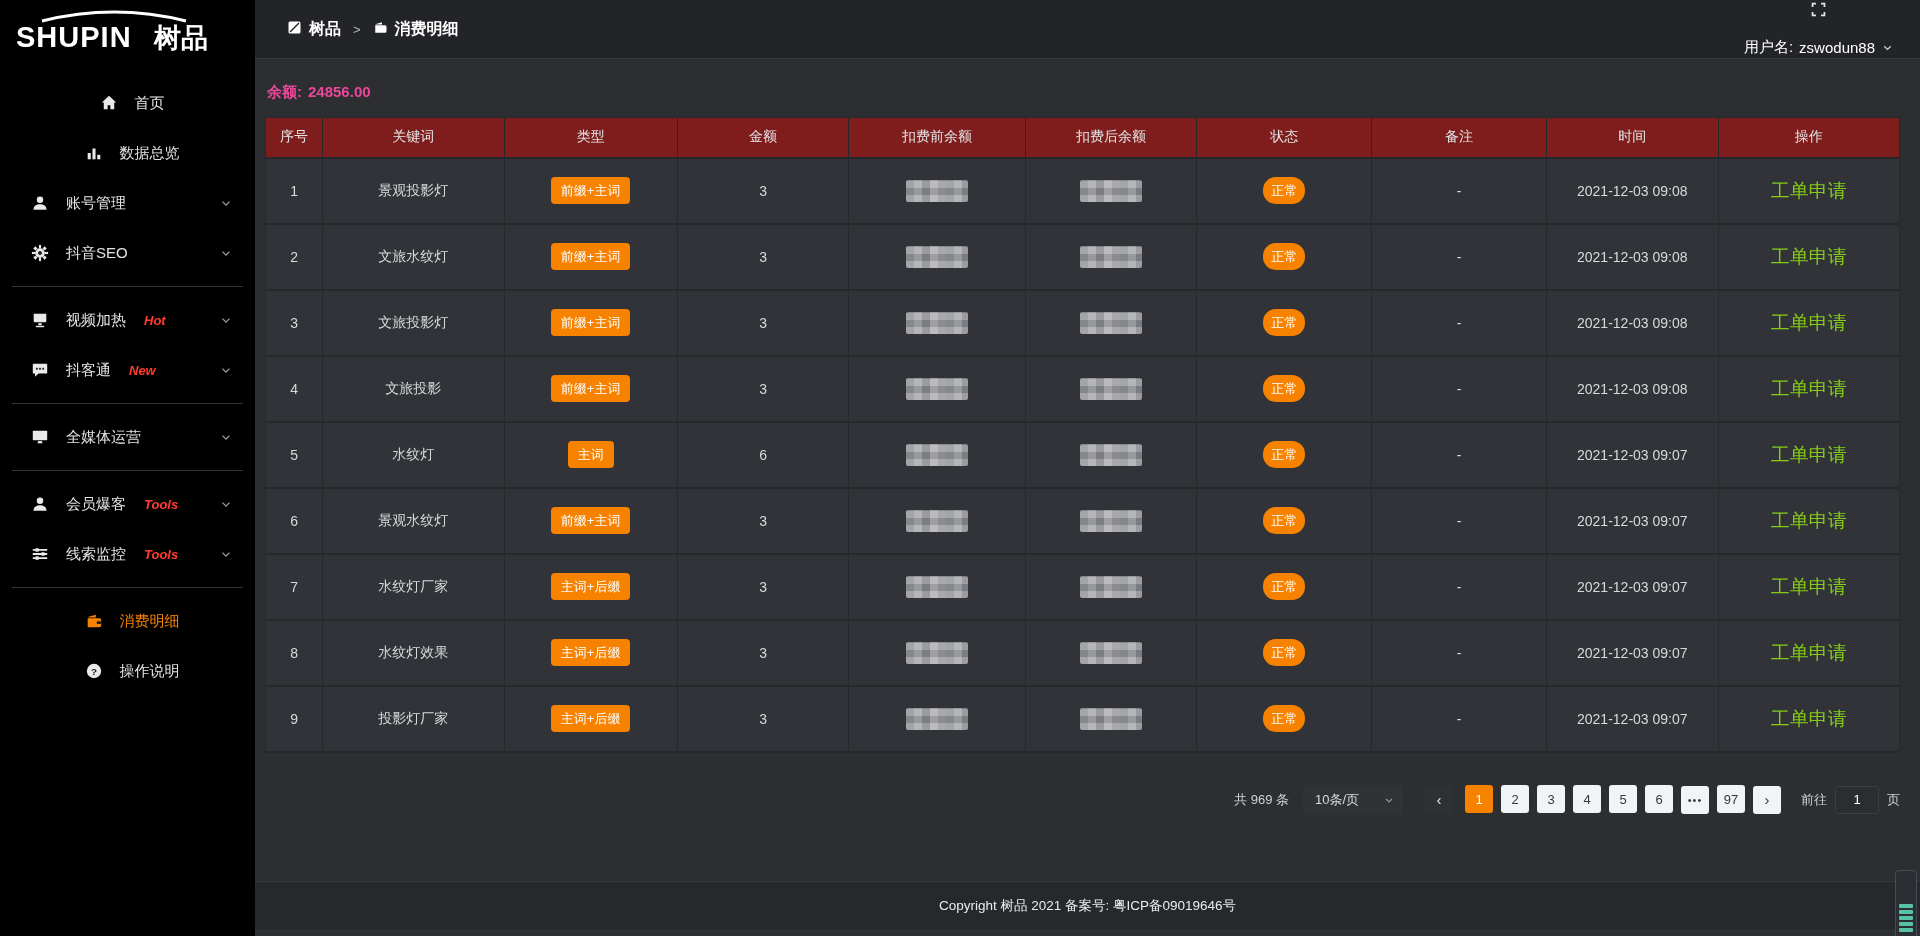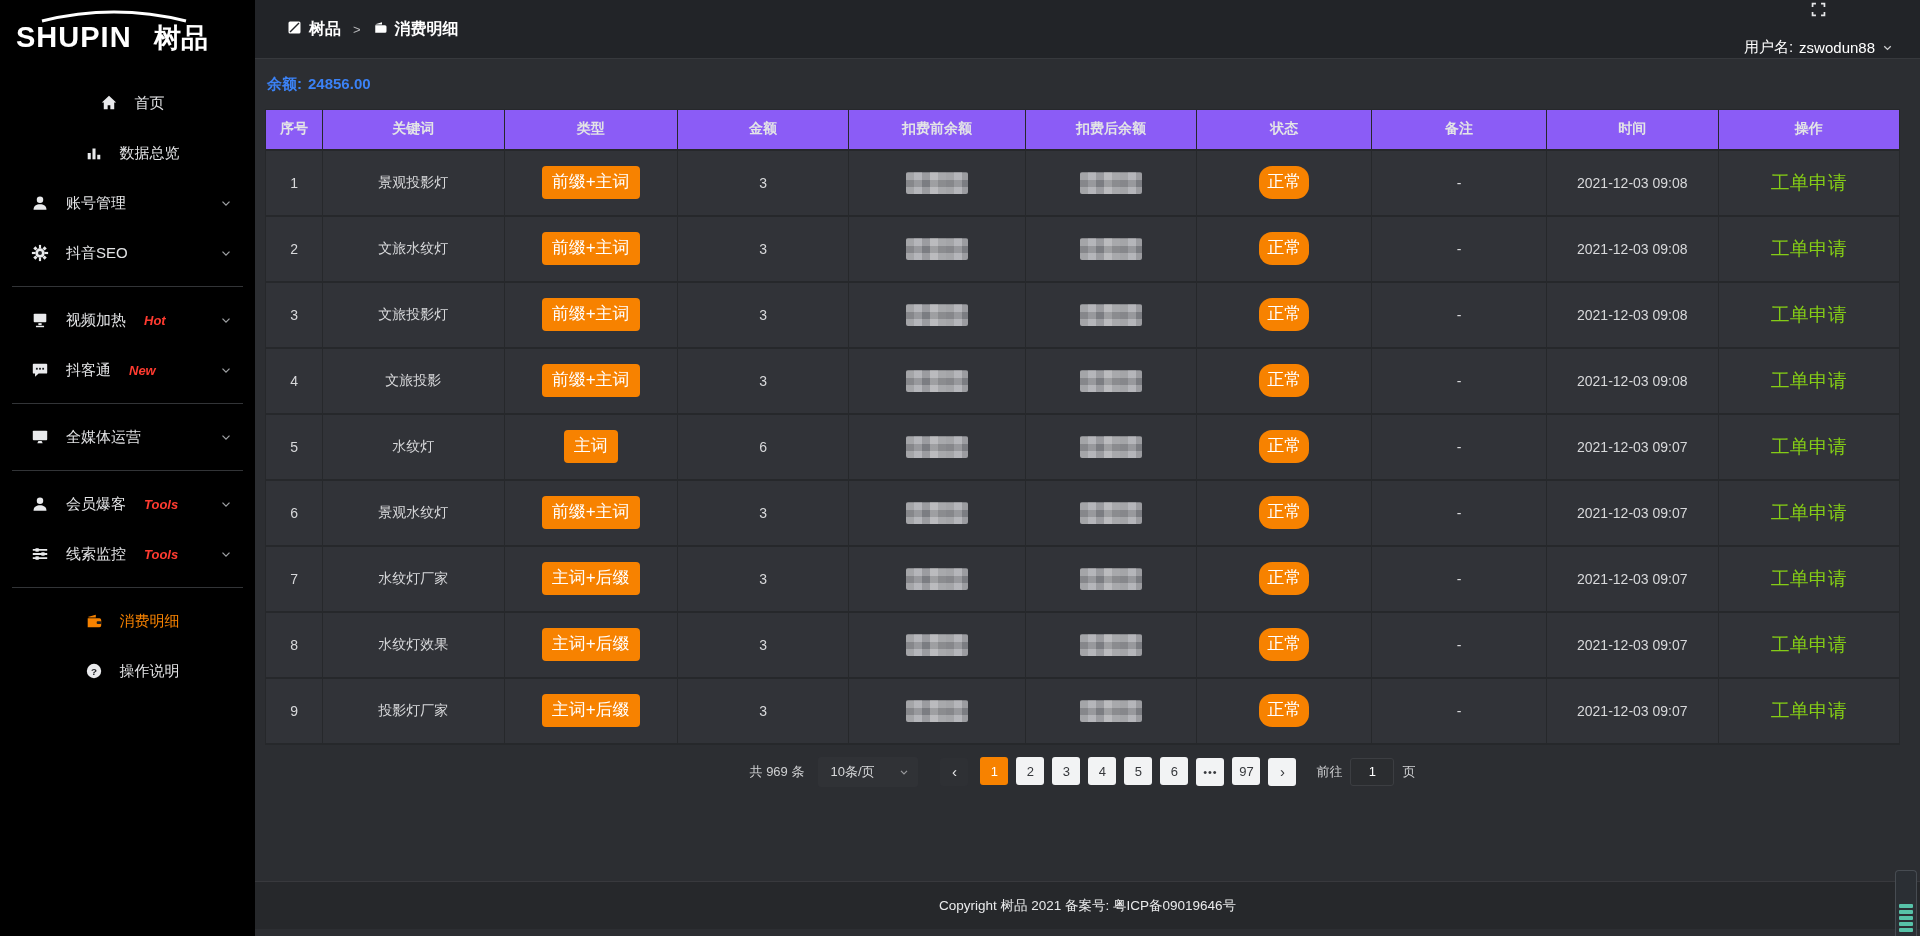--- a/index.html
+++ b/index.html
@@ -36,40 +36,40 @@
   .crumb-sep { color:#b8b9bb; font-size:13px; font-weight:normal; margin:0 2px; }
   .top-right { margin-left:auto; display:flex; align-items:center; gap:20px;
     color:#fff; font-size:15px;flex-direction:column; }
   .fs-icon { display:flex; cursor:pointer; color:#e5e6e8; }
   .fs-icon svg { width:17px; height:17px; }
   .user-entry { display:flex; align-items:center; gap:6px; cursor:pointer; }
   .user-entry svg { width:13px; height:13px; color:#cfd0d2; }
 
   
   .content { padding:0 20px 0 10px; }
-  .balance { margin:16px 0 15px 2px; font-size:15px; font-weight:bold; color:#3b82f6; }
+  .balance { margin:24px 0 15px 2px; font-size:15px; font-weight:bold; color:#ec4899; }
   .balance b { margin-left:6px; }
 
   table.grid { width:100%; border-collapse:collapse; table-layout:fixed; }
-  table.grid th { background:#8b5cf6; color:#e3e4e6; font-size:14px; font-weight:bold;
+  table.grid th { background:#7f1d1d; color:#e3e4e6; font-size:14px; font-weight:normal;
     height:40px; border:1px solid #26282b; }
   table.grid td { background:#313338; color:#d8d9db; font-size:14px; text-align:center;
     height:66px; border:1px solid #26282b; border-top-width:2px; border-bottom-width:2px; }
-  .badge { display:inline-block; background:#f78200; color:#fff; font-size:17px;
+  .badge { display:inline-block; background:#f78200; color:#fff; font-size:13px;
     padding:6px 10px; border-radius:4px; line-height:1.2; }
   .badge-status { padding:6px 8px;border-radius:13px; }
   .mosaic { width:62px; height:22px; margin:0 auto; border-radius:2px;
     background:
       repeating-linear-gradient(0deg, rgba(255,255,255,.16) 0 7px, rgba(0,0,0,.10) 7px 14px),
       repeating-linear-gradient(90deg,#9b9ca0 0 8px,#b0b1b5 8px 16px,#8f9095 16px 24px,#b7b8bb 24px 32px,#a0a1a5 32px 40px);
     filter:blur(.7px); opacity:.95; }
   .action-link { color:#84cc16; font-size:19px; cursor:pointer; text-decoration:none; }
 
   
-  .pager { margin-top:12px; display:flex; align-items:center; justify-content:center;
+  .pager { margin-top:32px; display:flex; align-items:center; justify-content:flex-end;
     font-size:13px; color:#cfd0d2; }
   .pager .total { margin-right:14px; }
   .size-select { width:100px; height:30px; background:#303236; border-radius:3px;
     display:flex; align-items:center; justify-content:space-between; padding:0 8px 0 12px;
     color:#d8d9db; cursor:pointer; margin-right:18px; }
   .size-select svg { width:12px; height:12px; color:#9a9b9e; }
   .pg-btn { min-width:28px; height:28px; margin:0 4px; border:none; border-radius:3px;
     background:#f2f3f4; color:#36383c; font-size:13px; cursor:pointer;
     display:inline-flex; align-items:center; justify-content:center;
     font-family:inherit; }

